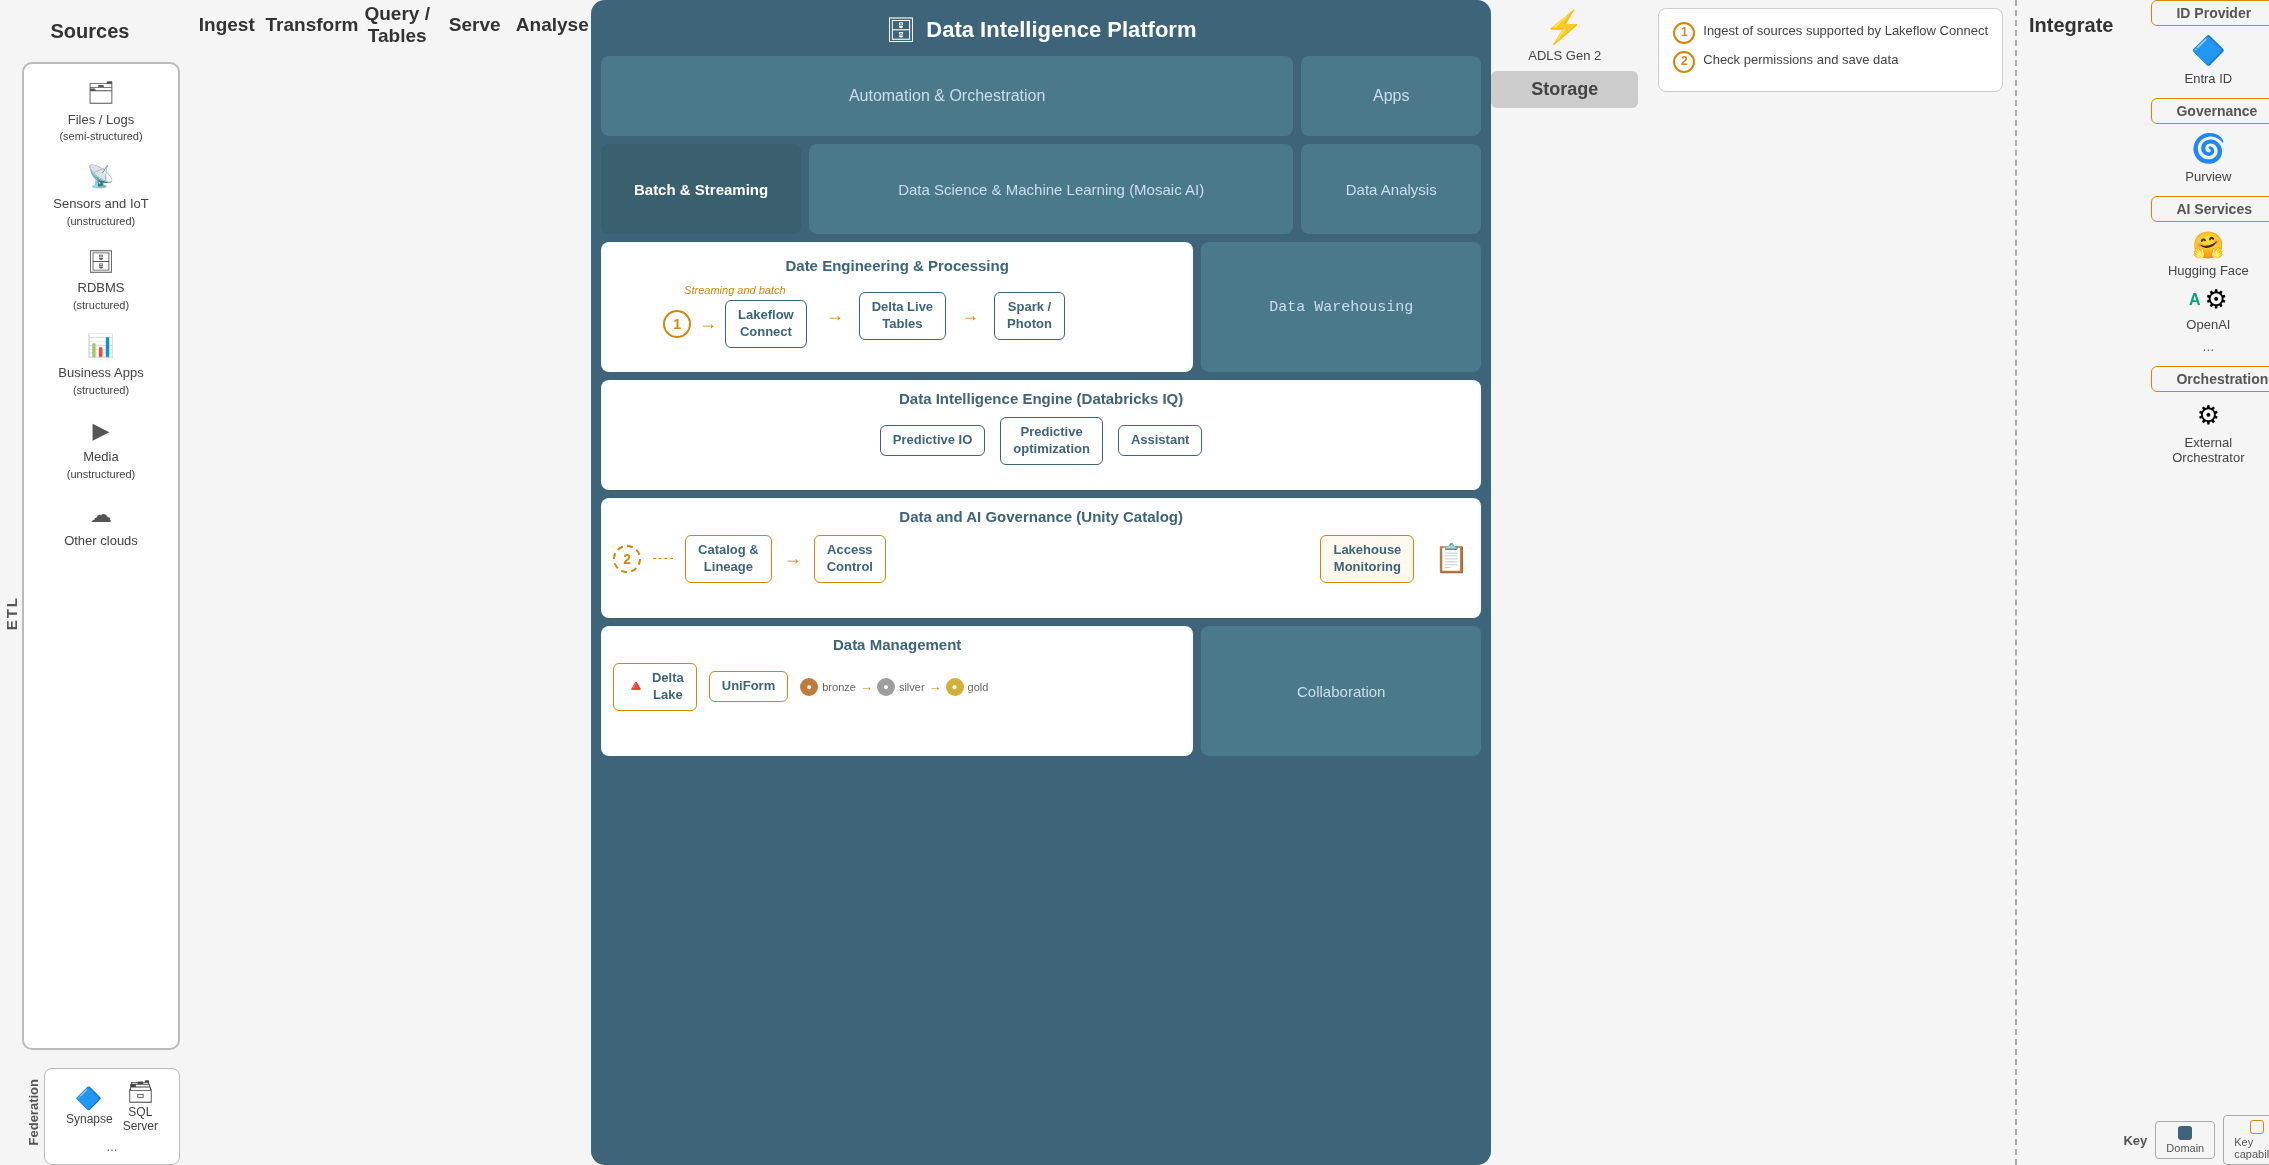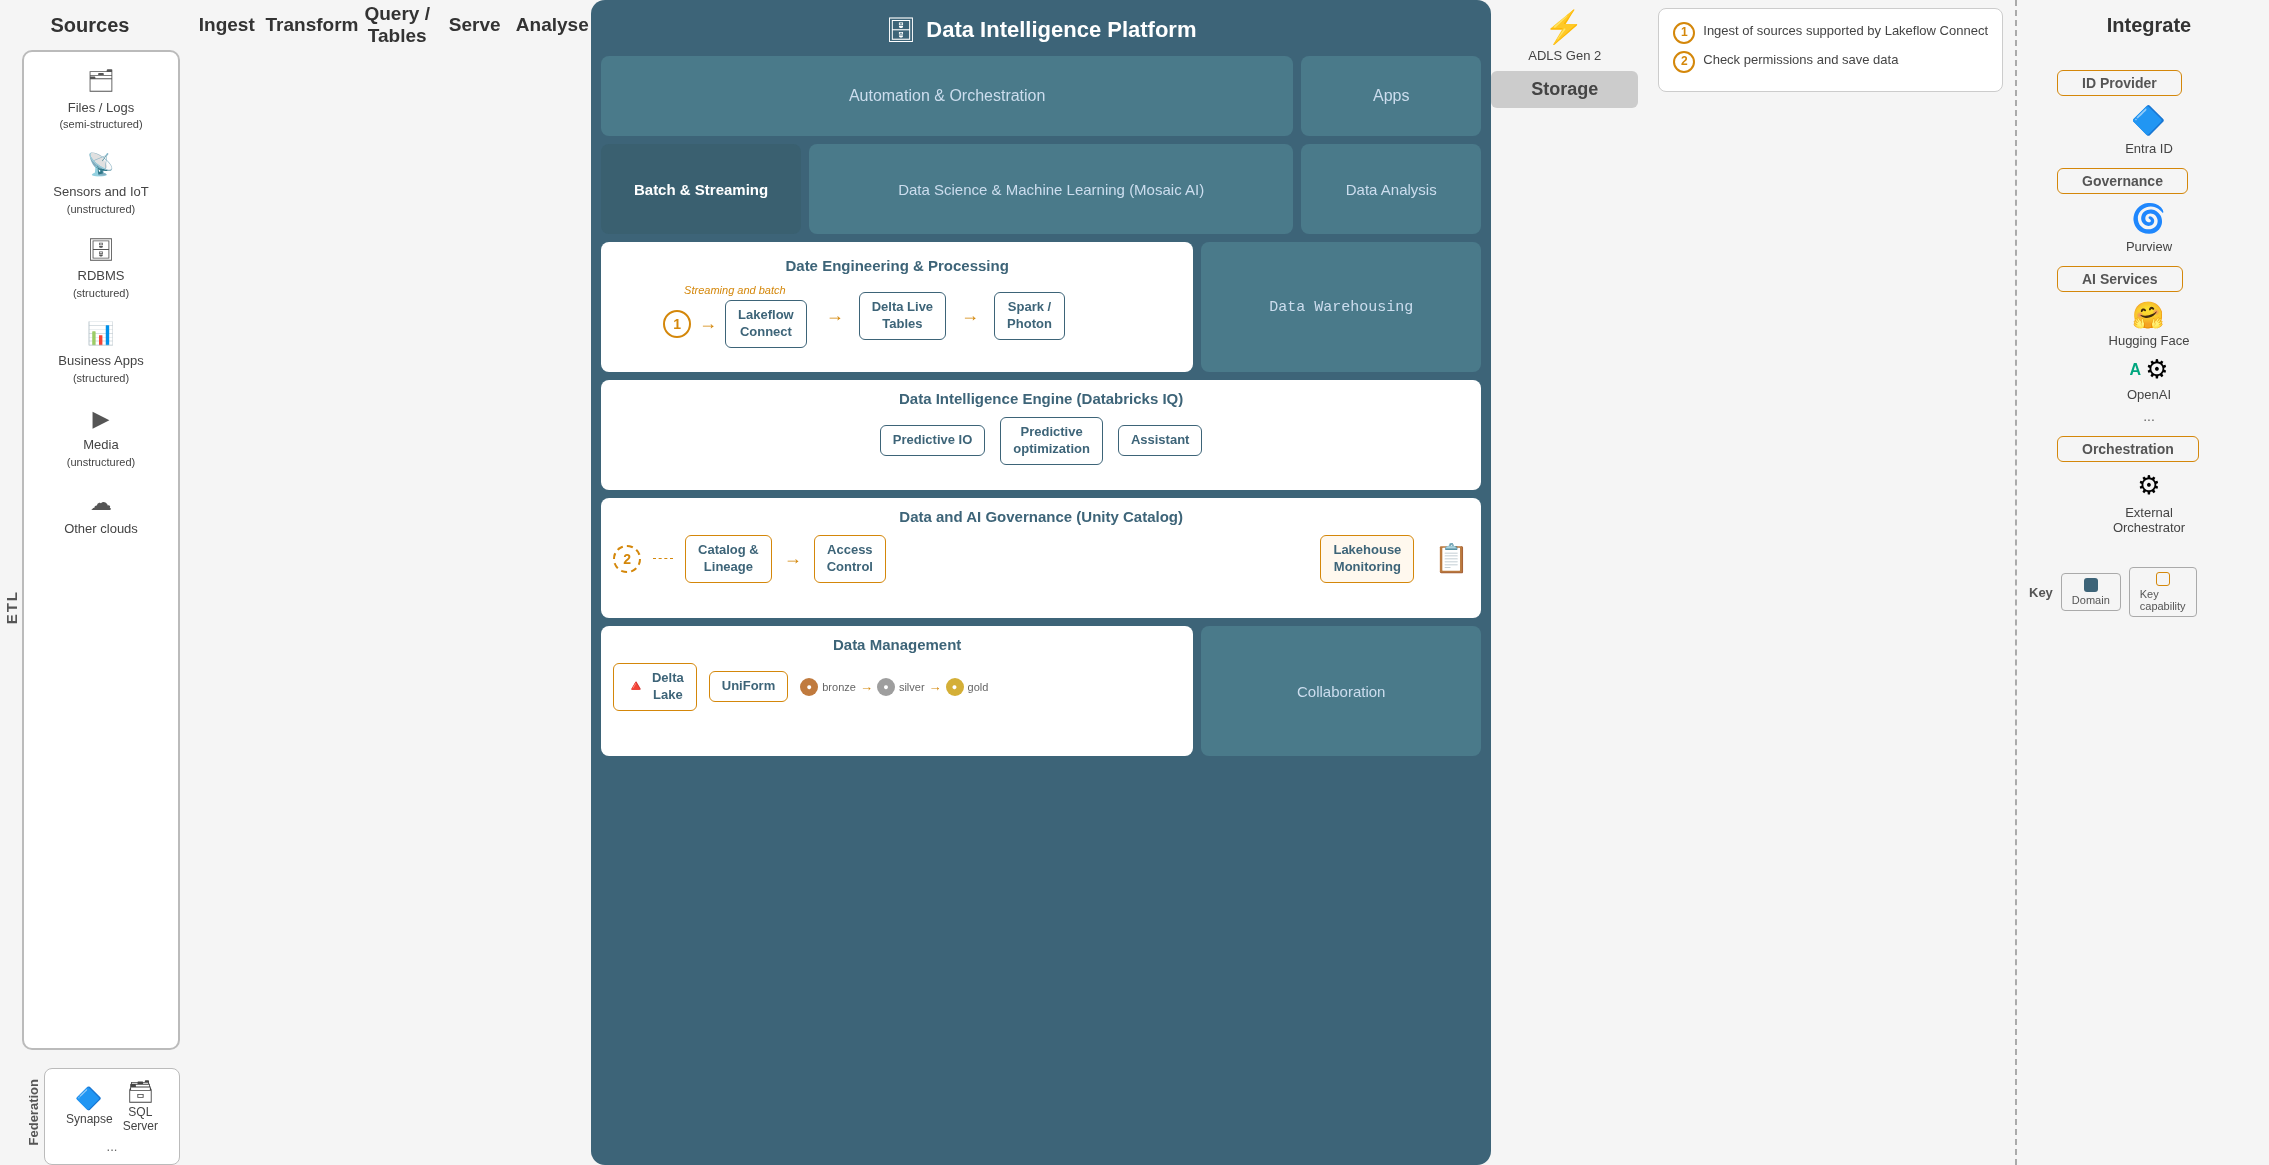--- a/index.html
+++ b/index.html
@@ -11,21 +11,21 @@
       overflow: hidden;
       font-size: 14px;
     }
 
     .col-header {
       font-size: 20px;
       font-weight: 700;
       color: #333;
       text-align: center;
       padding: 10px 12px;
-      height: 50px;
+      height: 62px;
       display: flex;
       align-items: center;
       justify-content: center;
     }
 
     .sources-box {
       border: 2px solid #bbb;
       border-radius: 10px;
       padding: 15px 10px;
       background: #fff;
@@ -364,22 +364,22 @@
       display: flex;
       align-items: center;
       gap: 6px;
     }
 
     
     .right-section {
       width: 240px;
       flex-shrink: 0;
       display: flex;
-      flex-direction: column;
-      gap: 20px;
+      flex-direction: row;
+      gap: 10px;
     }
 
     .integrate-header {
       font-size: 20px;
       font-weight: 700;
       color: #333;
       text-align: center;
       height: 50px;
       display: flex;
       align-items: center;

